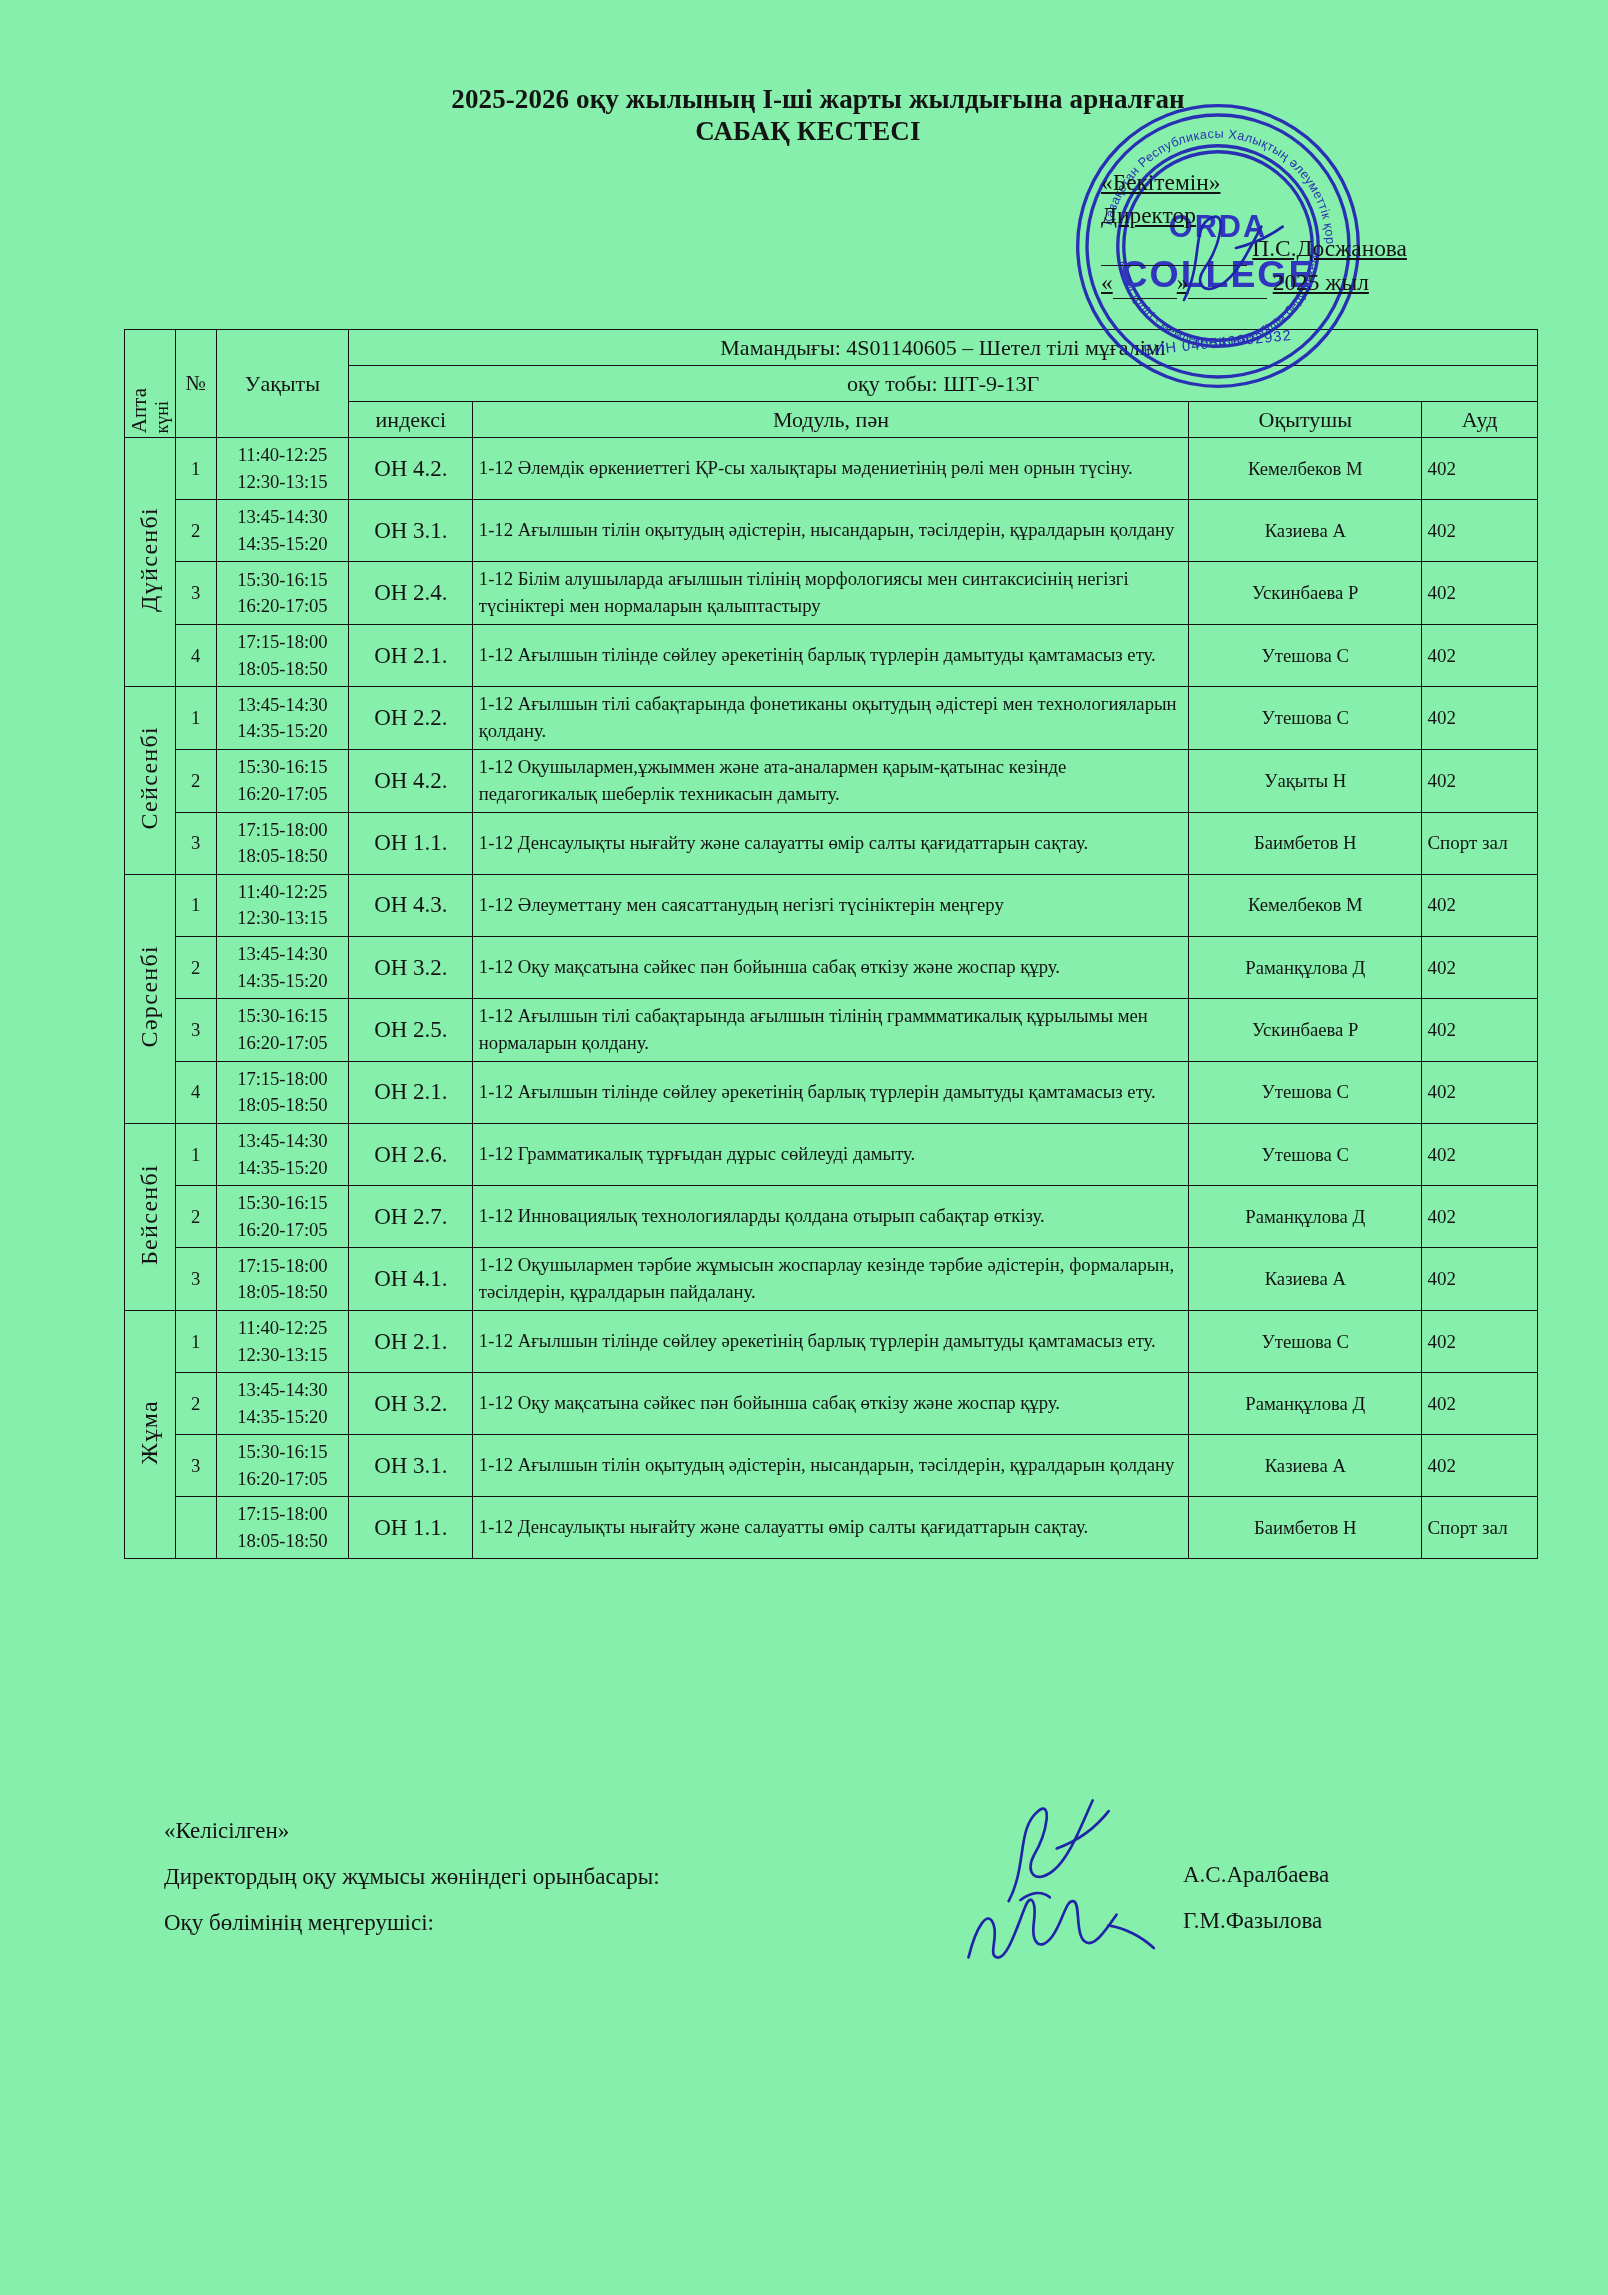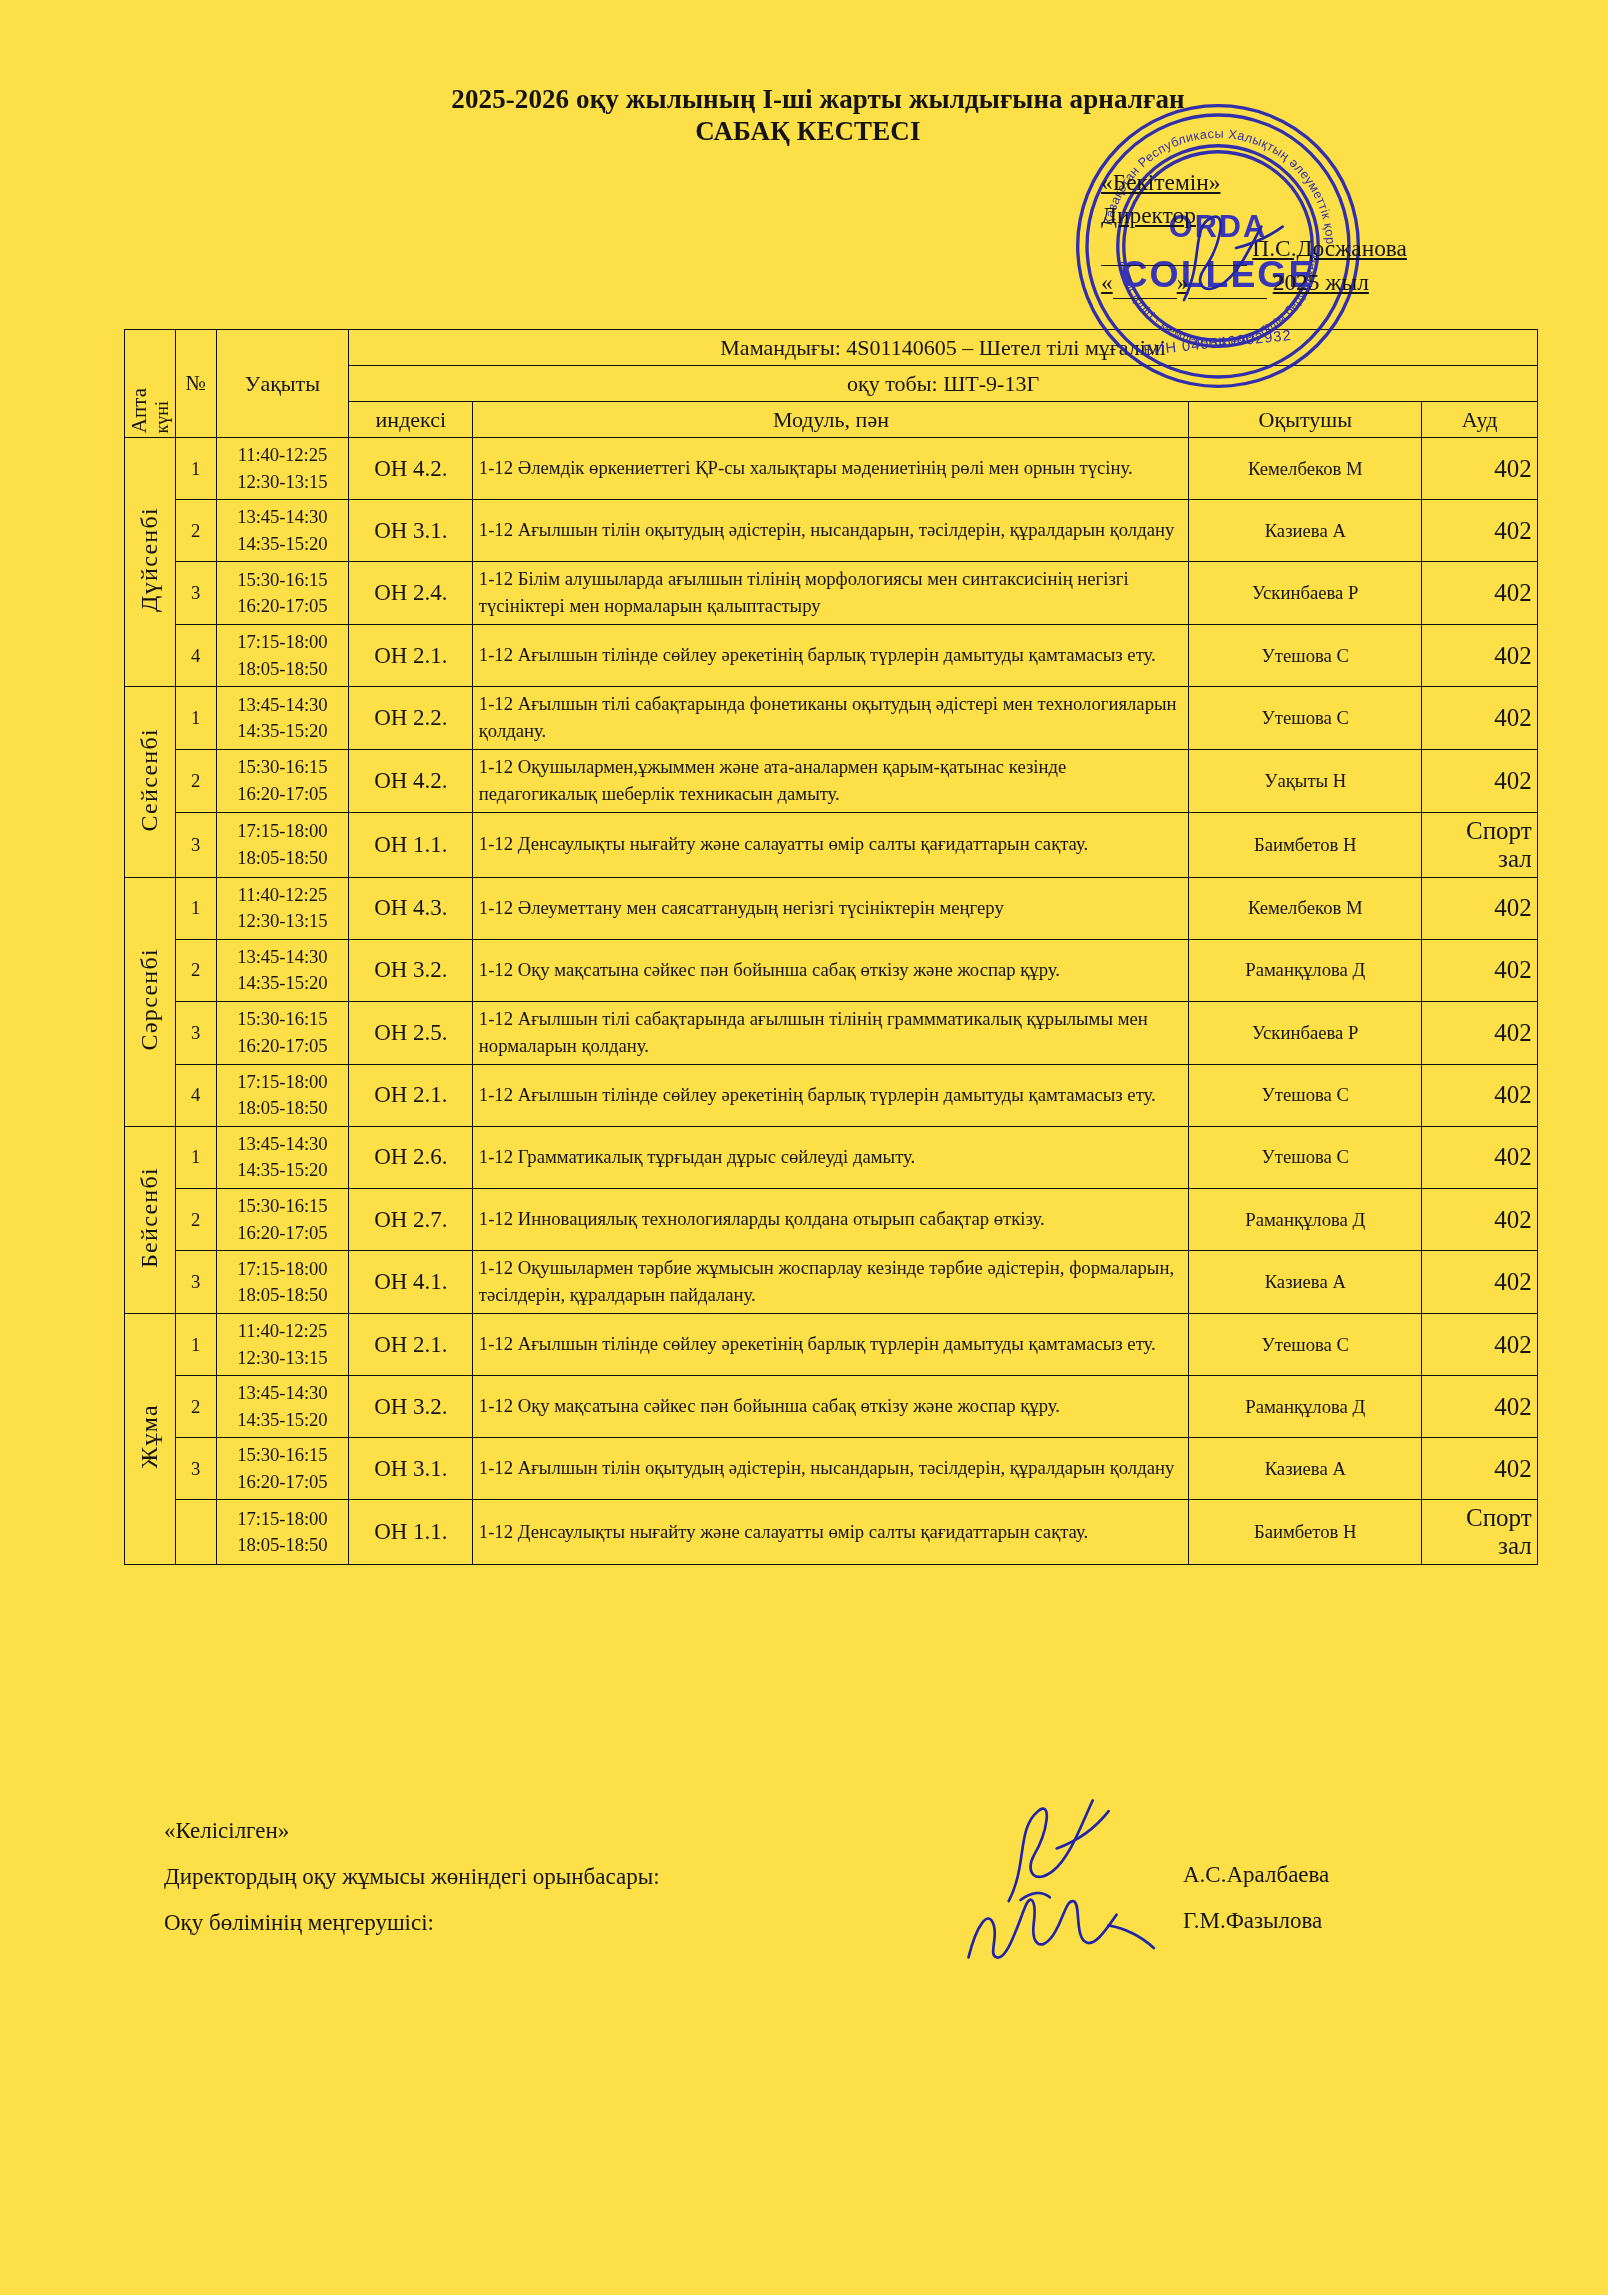--- a/index.html
+++ b/index.html
@@ -11,21 +11,21 @@
     width: 1609px;
     height: 2295px;
     position: relative;
     font-family: "Liberation Serif", "DejaVu Serif", serif;
     color: #141414;
     overflow: hidden;
   }
   .page {
     position: absolute;
     inset: 0;
-    background: #fde047;
+    background: #86efac;
   }
 
   
   .title-block {
     position: absolute;
     top: 84px;
     left: 0;
     width: 1609px;
     text-align: center;
     line-height: 1.18;
@@ -170,21 +170,21 @@
   .idx-cell { text-align: center; font-size: 23px; font-family: Liberation Serif, serif; }
   .idx-top { vertical-align: top; padding-top: 8px; }
   .mod-cell {
     text-align: left;
     font-size: 18.7px;
     line-height: 1.44;
     padding-left: 9.4px;
     padding-right: 6.7px;
   }
   .teach-cell { text-align: center; font-size: 18.7px; white-space: nowrap; }
-  .aud-cell { text-align: right; font-size: 25px; }
+  .aud-cell { text-align: left; font-size: 19px; }
   .aud-top { vertical-align: top; padding-top: 5.3px; }
   .daysep td { border-top: 3.3px solid #111; }
 
   
   .footer {
     position: absolute;
     left: 164px;
     top: 1808px;
     font-size: 23px;
     line-height: 2.0;

